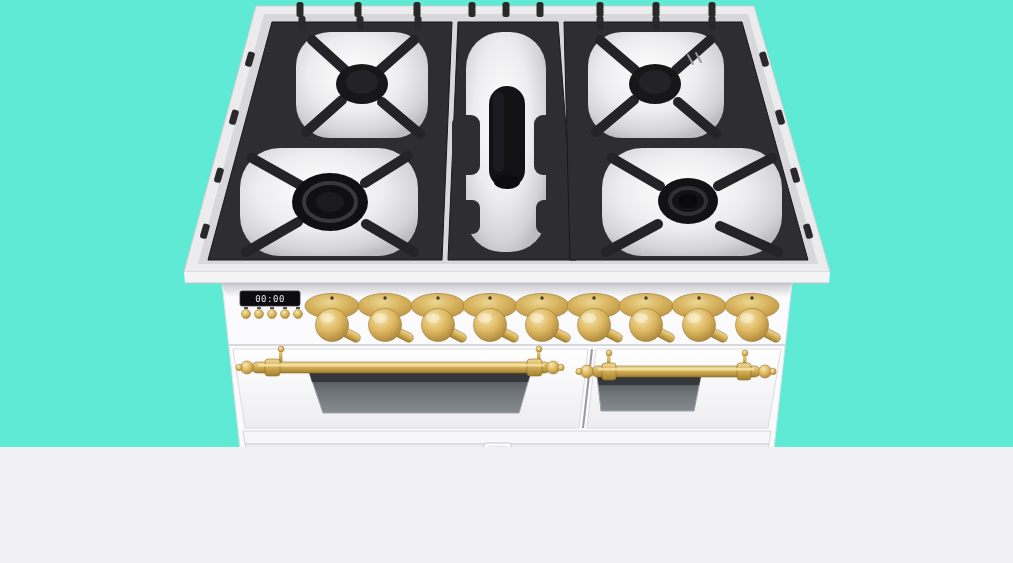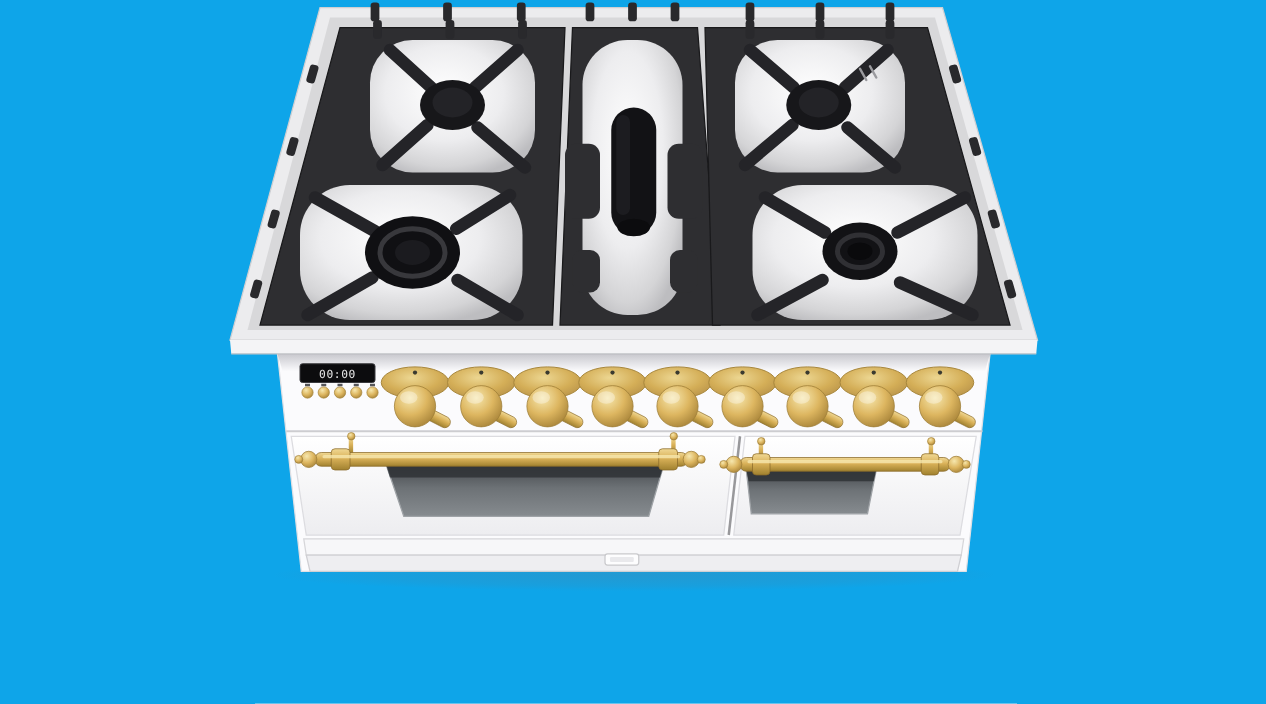--- a/index.html
+++ b/index.html
@@ -4,22 +4,22 @@
 <style>
   html, body {
     margin: 0;
     padding: 0;
     background: #f1f1f4;
     font-family: "Liberation Sans", sans-serif;
   }
   .viewport {
     position: relative;
     width: 1013px;
-    height: 563px;
-    background: #0ea5e9;
+    height: 447px;
+    background: #5eead4;
     overflow: hidden;
   }
   svg { display: block; }
   text.lcd {
     font-family: "DejaVu Sans Mono", monospace;
     font-size: 9px;
     fill: #e6e6e6;
     letter-spacing: 0.5px;
   }
 </style>

